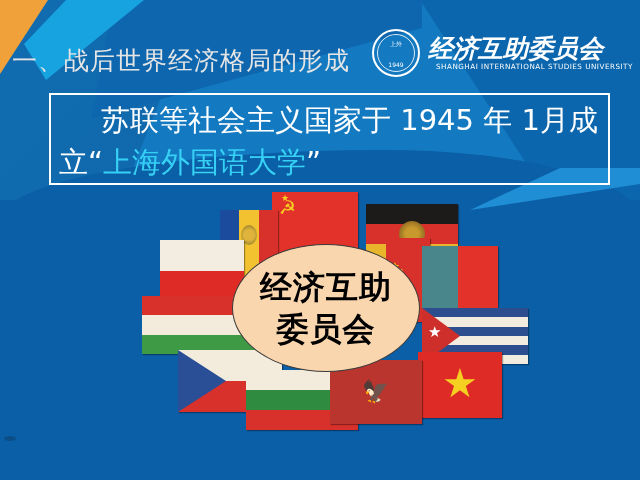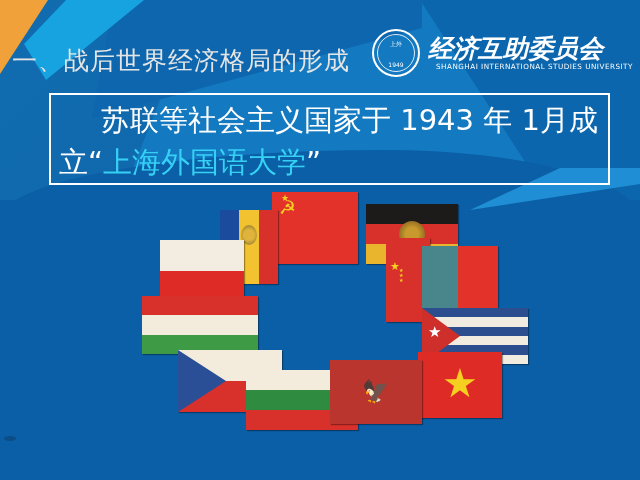--- a/index.html
+++ b/index.html
@@ -157,21 +157,21 @@
       <div class="seal-txt">上外</div>
       <div class="seal-yr">1949</div>
     </div>
     <div id="logo-words">
       <div id="logo-cn">经济互助委员会</div>
       <div id="logo-en">SHANGHAI INTERNATIONAL STUDIES UNIVERSITY</div>
     </div>
   </div>
 
   <div id="textbox">
-    <p id="textbox-p"><span>苏联等社会主义国家于 1943 年 1</span><span>月成立“</span><span class="hl">上海外国语大学</span><span>”</span></p>
+    <p id="textbox-p"><span>苏联等社会主义国家于 1945 年 1</span><span>月成立“</span><span class="hl">上海外国语大学</span><span>”</span></p>
   </div>
 
   <div id="collage">
 
     <div class="flag f-gdr">
       <div class="em"></div>
     </div>
 
     <div class="flag f-ussr">
       <div class="star">★</div>
@@ -205,16 +205,20 @@
     <div class="flag f-vietnam">
       <div class="star">★</div>
     </div>
 
     <div class="flag f-bulgaria"></div>
 
     <div class="flag f-albania">
       <div class="eagle">🦅</div>
     </div>
 
+    <div id="oval">
+      <div>经济互助</div>
+      <div>委员会</div>
+    </div>
   </div>
 
   <div id="artifact"></div>
 </div>
 
 </body></html>

